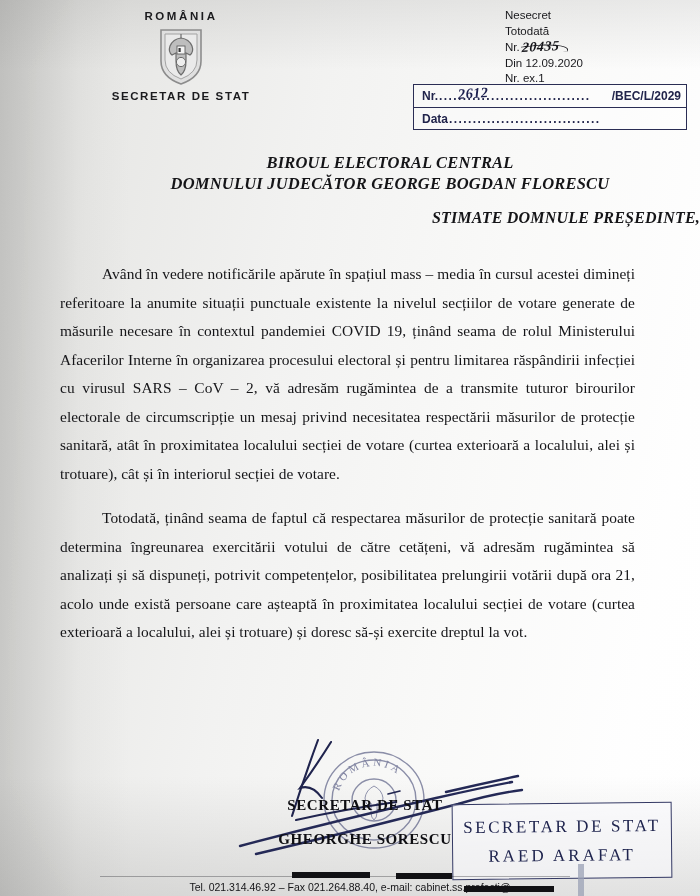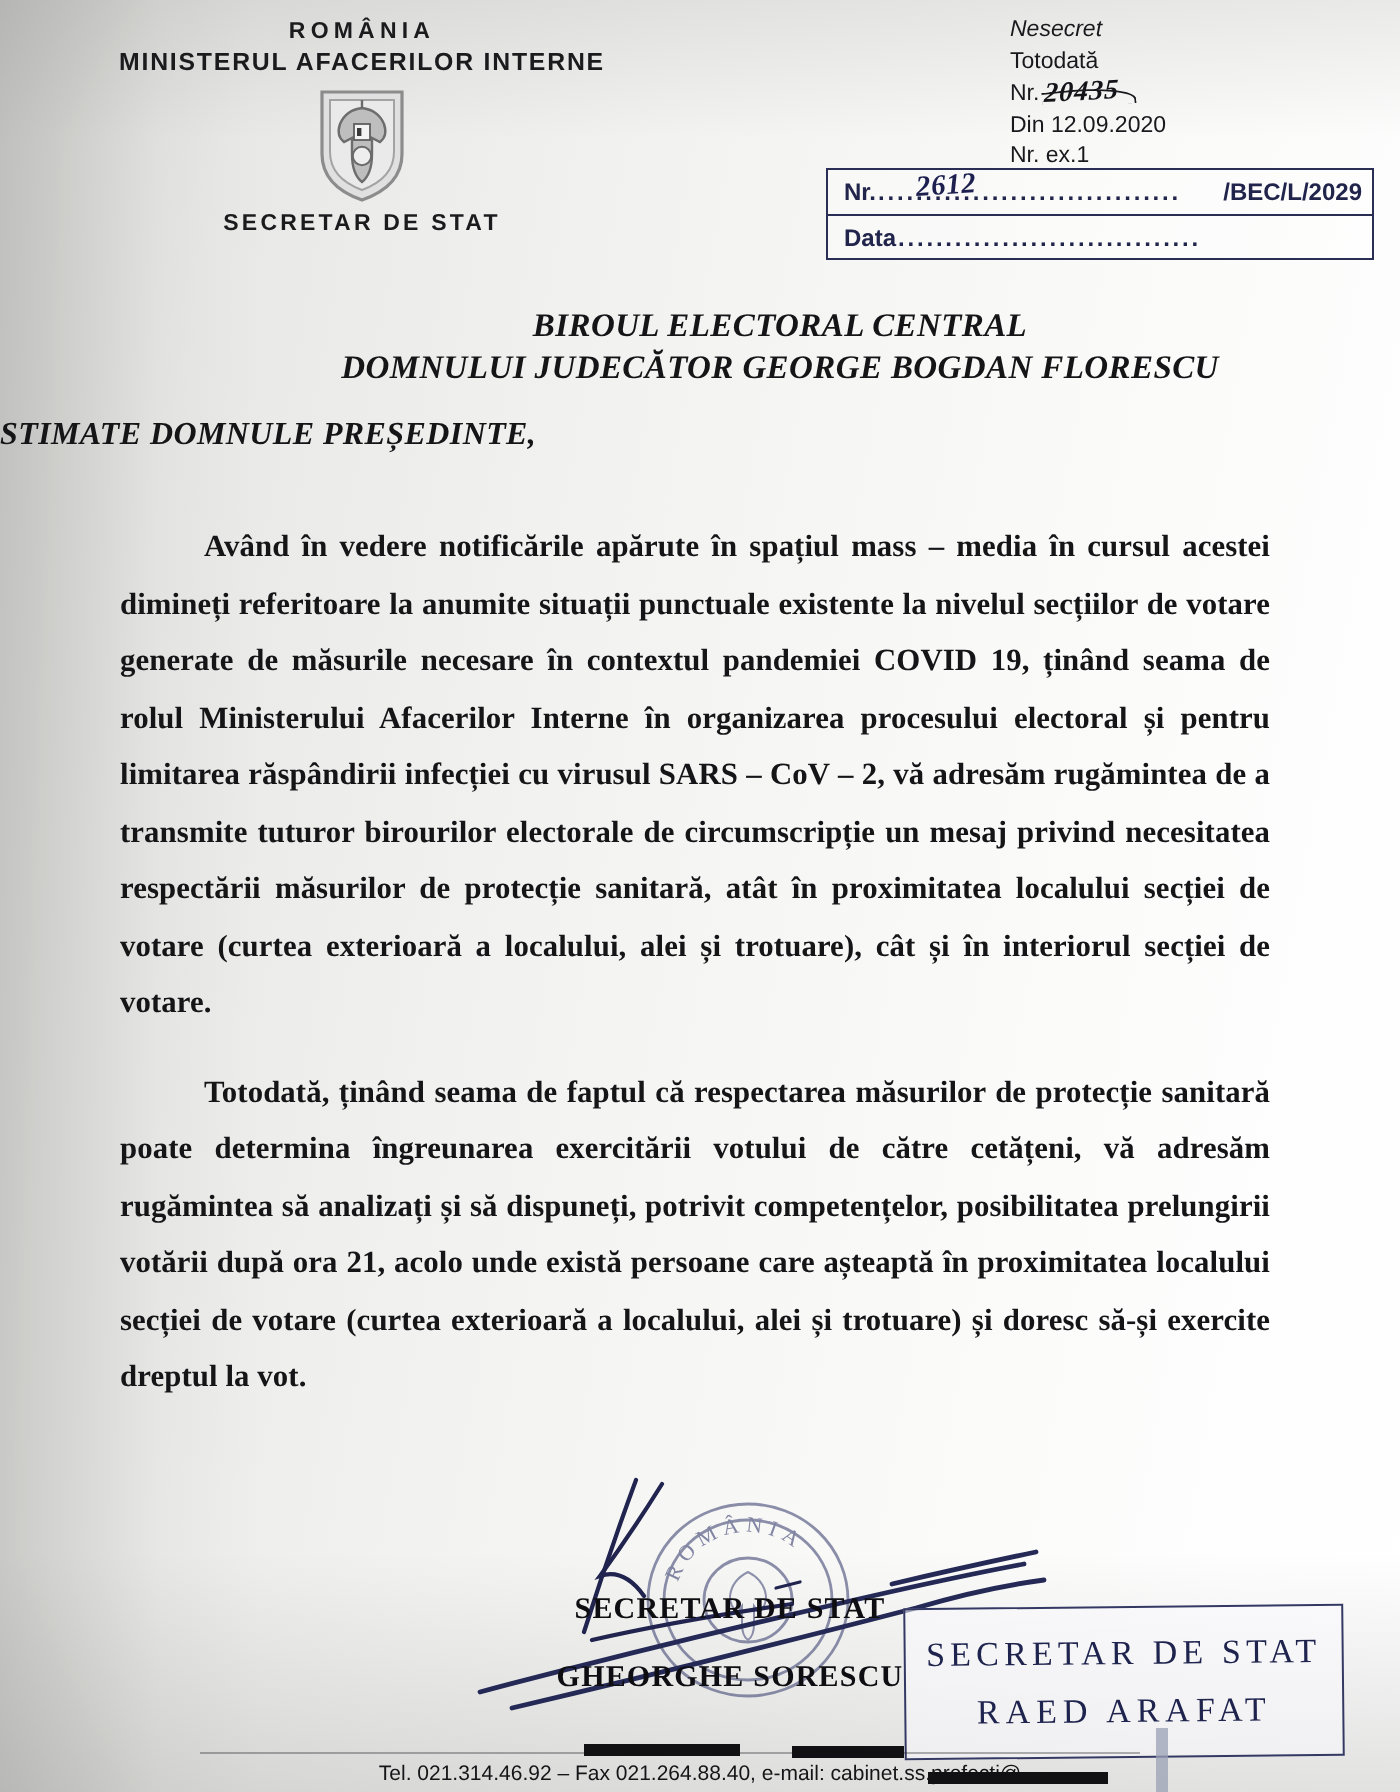--- a/index.html
+++ b/index.html
@@ -71,21 +71,21 @@
 
   .classif {
     position: absolute;
     left: 505px;
     top: 8px;
     font-family: "Liberation Sans", "DejaVu Sans", sans-serif;
     font-size: 11.5px;
     line-height: 15.5px;
     color: #1b1b1f;
   }
-  .classif .nesecret { font-style: italic; }
+  .classif .nesecret { }
   .nr-line { position: relative; white-space: nowrap; }
   .hand {
     font-family: "Liberation Serif", "DejaVu Serif", serif;
     font-style: italic;
     font-weight: bold;
     font-size: 14px;
     color: #15151a;
     letter-spacing: 0.5px;
     transform: rotate(-3deg) skewX(-6deg);
     display: inline-block;
@@ -157,34 +157,33 @@
     font-weight: bold;
     font-style: italic;
     font-size: 16.5px;
     line-height: 21px;
     letter-spacing: 0.2px;
     margin-left: 40px;
   }
   .salute {
     position: absolute;
     left: 0; top: 209px; width: 700px;
-    text-align: left;
+    text-align: right;
     font-weight: bold;
     font-style: italic;
     font-size: 16px;
     letter-spacing: 0.2px;
   }
 
   
   .body {
     position: absolute;
     left: 60px;
     top: 260px;
     width: 575px;
-    font-weight: bold;
   }
   .body p {
     margin: 0 0 16px 0;
     font-size: 15.4px;
     line-height: 28.5px;
     text-align: justify;
     text-indent: 42px;
     letter-spacing: 0.05px;
   }
   .body p:last-child { margin-bottom: 0; }
@@ -287,21 +286,20 @@
 <body>
 
 <div class="page">
 
   <div class="scan-shade-left"></div>
   <div class="scan-shade-top"></div>
   <div class="scan-shade-bottom"></div>
 
   <div class="letterhead">
     <div class="lh-country">ROMÂNIA</div>
-    <div class="lh-ministry">MINISTERUL AFACERILOR INTERNE</div>
     <div class="coat">
       <svg width="48" height="60" viewBox="0 0 48 60">
         <path d="M4 3 H44 V34 Q44 50 24 57 Q4 50 4 34 Z" fill="#dedede" stroke="#8c8c8c" stroke-width="1.6"></path>
         <path d="M8 7 H40 V33 Q40 46 24 52 Q8 46 8 33 Z" fill="#e8e8e8" stroke="#a2a2a2" stroke-width="1"></path>
         <path d="M24 11 Q16 12 13 19 Q11 25 15 28 L19 26 L19 34 Q19 44 24 48 Q29 44 29 34 L29 26 L33 28 Q37 25 35 19 Q32 12 24 11 Z" fill="#bdbdbd" stroke="#6d6d6d" stroke-width="1.2"></path>
         <rect x="20" y="19" width="8" height="8" fill="#f2f2f2" stroke="#5f5f5f" stroke-width="0.9"></rect>
         <rect x="21.5" y="21" width="2.2" height="4" fill="#3a3a3a"></rect>
         <circle cx="24" cy="35" r="4.6" fill="#ececec" stroke="#6a6a6a" stroke-width="1"></circle>
         <path d="M24 11 L24 7" stroke="#6a6a6a" stroke-width="1.2"></path>
       </svg>

